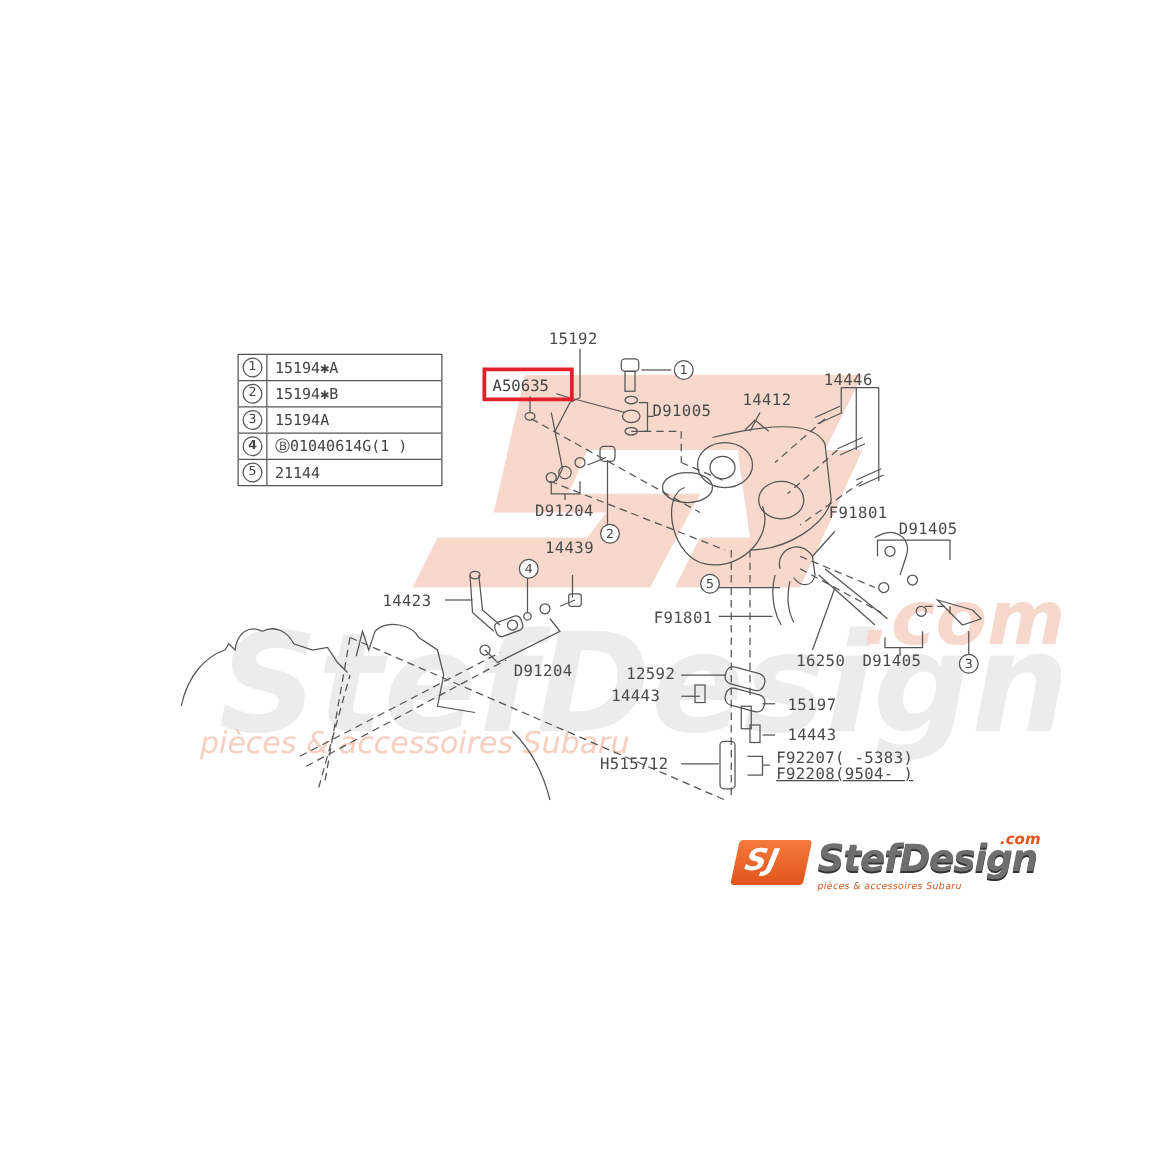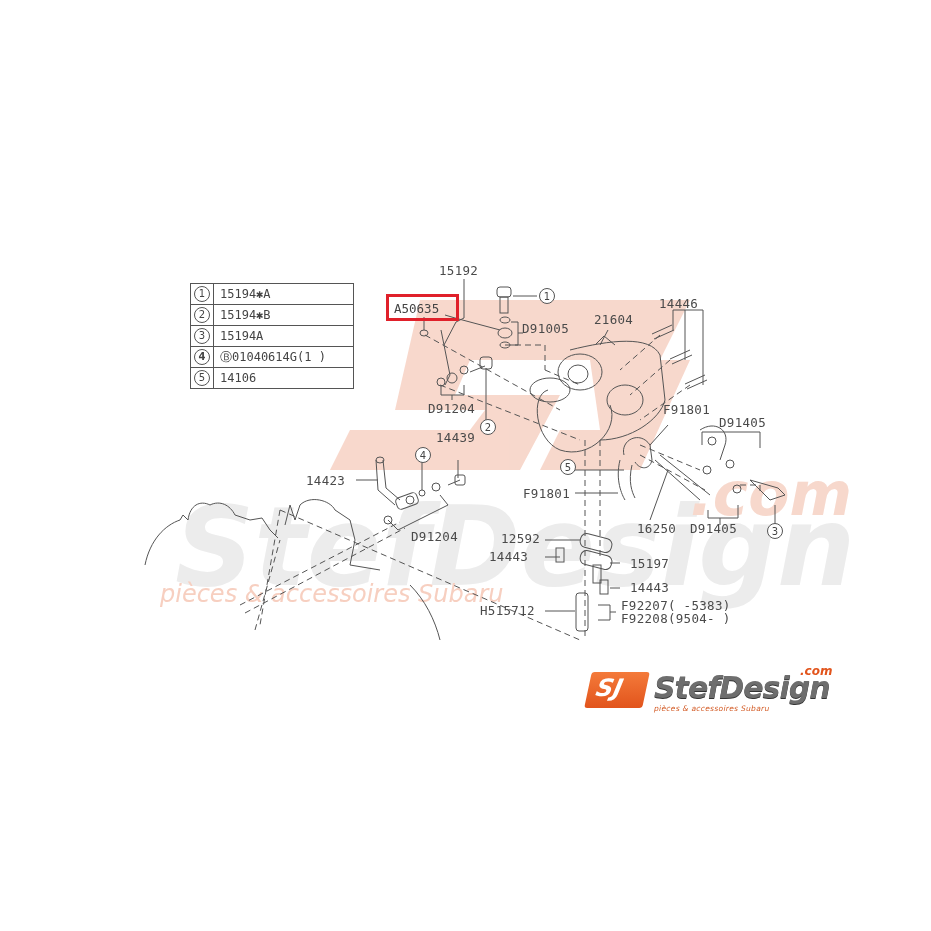--- a/index.html
+++ b/index.html
@@ -183,48 +183,48 @@
     <div class="legend-row">
       <div class="legend-num">
           <span class="circ filled">4</span>
         </div>
       <span class="legend-txt">Ⓑ01040614G(1 )</span>
     </div>
     <div class="legend-row">
       <div class="legend-num">
           <span class="circ">5</span>
         </div>
-      <span class="legend-txt">14106</span>
+      <span class="legend-txt">21144</span>
     </div>
   </div>
 
   <div class="highlight">
     <span>A50635</span>
   </div>
 
   <span class="lbl" style="left:439px;top:264px;text-align:center;">15192</span>
   <span class="lbl" style="left:522px;top:322px;">D91005</span>
-  <span class="lbl" style="left:594px;top:313px;">21604</span>
+  <span class="lbl" style="left:594px;top:313px;">14412</span>
   <span class="lbl" style="left:659px;top:297px;">14446</span>
   <span class="lbl" style="left:428px;top:402px;">D91204</span>
   <span class="lbl" style="left:436px;top:431px;">14439</span>
   <span class="lbl" style="left:306px;top:474px;text-align:right;">14423</span>
   <span class="lbl" style="left:411px;top:530px;">D91204</span>
   <span class="lbl" style="left:663px;top:403px;">F91801</span>
   <span class="lbl" style="left:719px;top:416px;">D91405</span>
   <span class="lbl" style="left:523px;top:487px;">F91801</span>
   <span class="lbl" style="left:637px;top:522px;">16250</span>
   <span class="lbl" style="left:690px;top:522px;">D91405</span>
   <span class="lbl" style="left:501px;top:532px;">12592</span>
   <span class="lbl" style="left:489px;top:550px;">14443</span>
   <span class="lbl" style="left:630px;top:557px;text-align:right;">15197</span>
   <span class="lbl" style="left:630px;top:581px;">14443</span>
   <span class="lbl" style="left:480px;top:604px;">H515712</span>
   <span class="lbl" style="left:621px;top:599px;">F92207(      -5383)</span>
-  <span class="lbl" style="left:621px;top:612px;">F92208(9504-      )</span>
+  <span class="lbl" style="left:621px;top:612px;text-decoration:underline;">F92208(9504-      )</span>
 
   <span class="callout" style="left:539px;top:288px;">1</span>
   <span class="callout" style="left:480px;top:419px;">2</span>
   <span class="callout" style="left:767px;top:523px;">3</span>
   <span class="callout" style="left:415px;top:447px;">4</span>
   <span class="callout" style="left:560px;top:459px;">5</span>
 
   <div class="logo">
     <div class="logo-mark">
         <span>SJ</span>

